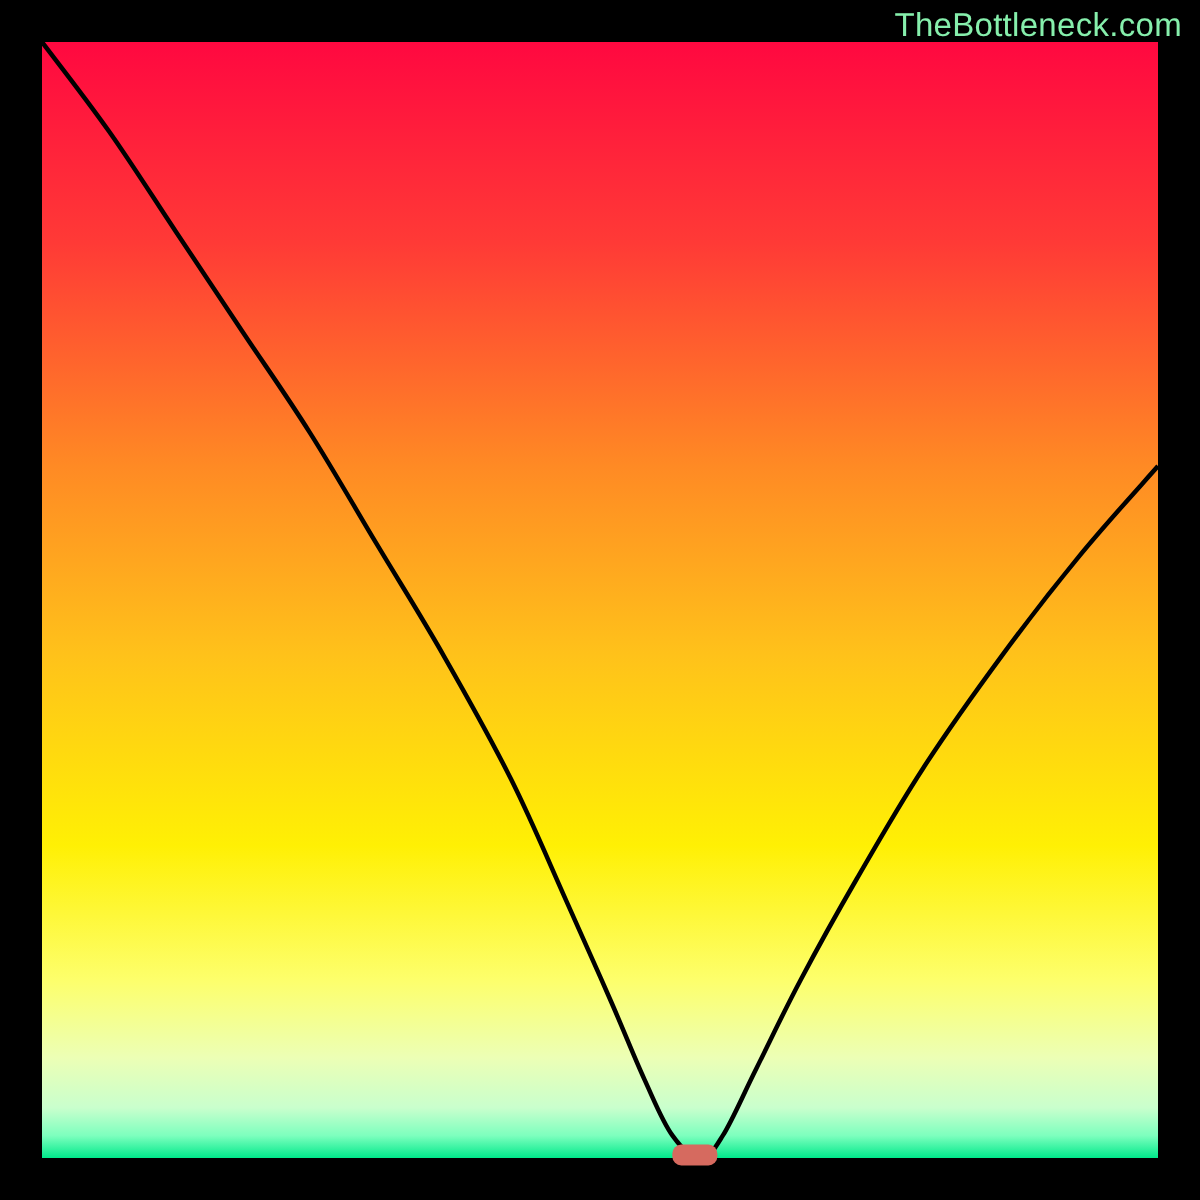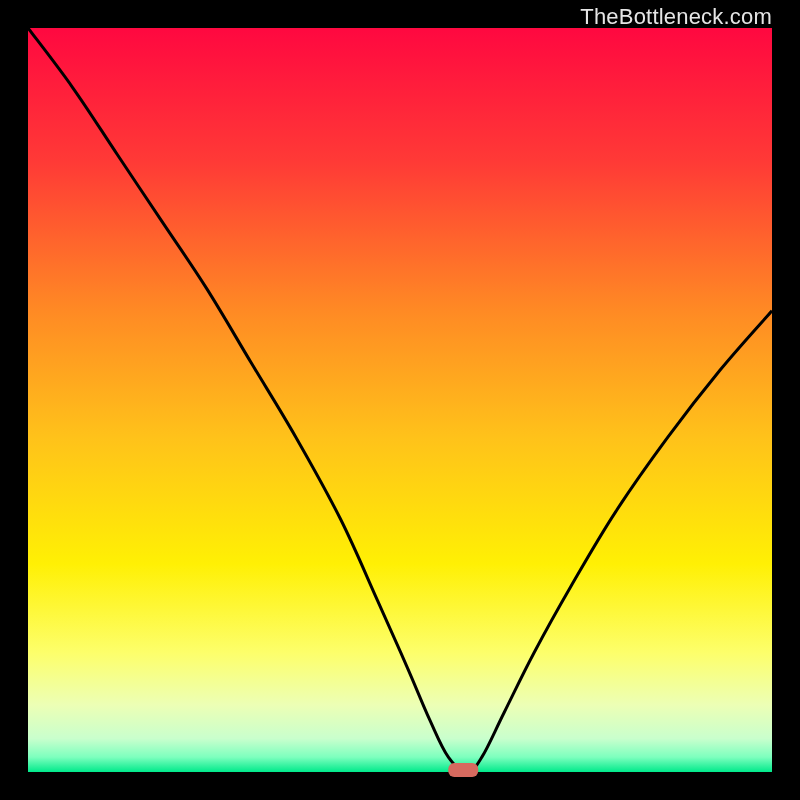--- a/index.html
+++ b/index.html
@@ -13,22 +13,22 @@
   }
   .frame {
     position: relative;
     width: 800px;
     height: 800px;
     background: #000000;
   }
   .watermark {
     position: absolute;
     top: 4px;
-    right: 28px;
-    color: #e5e5e5;
+    right: 12px;
+    color: #86efac;
     font-size: 22px;
     font-weight: 500;
     letter-spacing: 0.2px;
     z-index: 10;
   }
   svg {
     display: block;
   }
 </style>
 </head>

